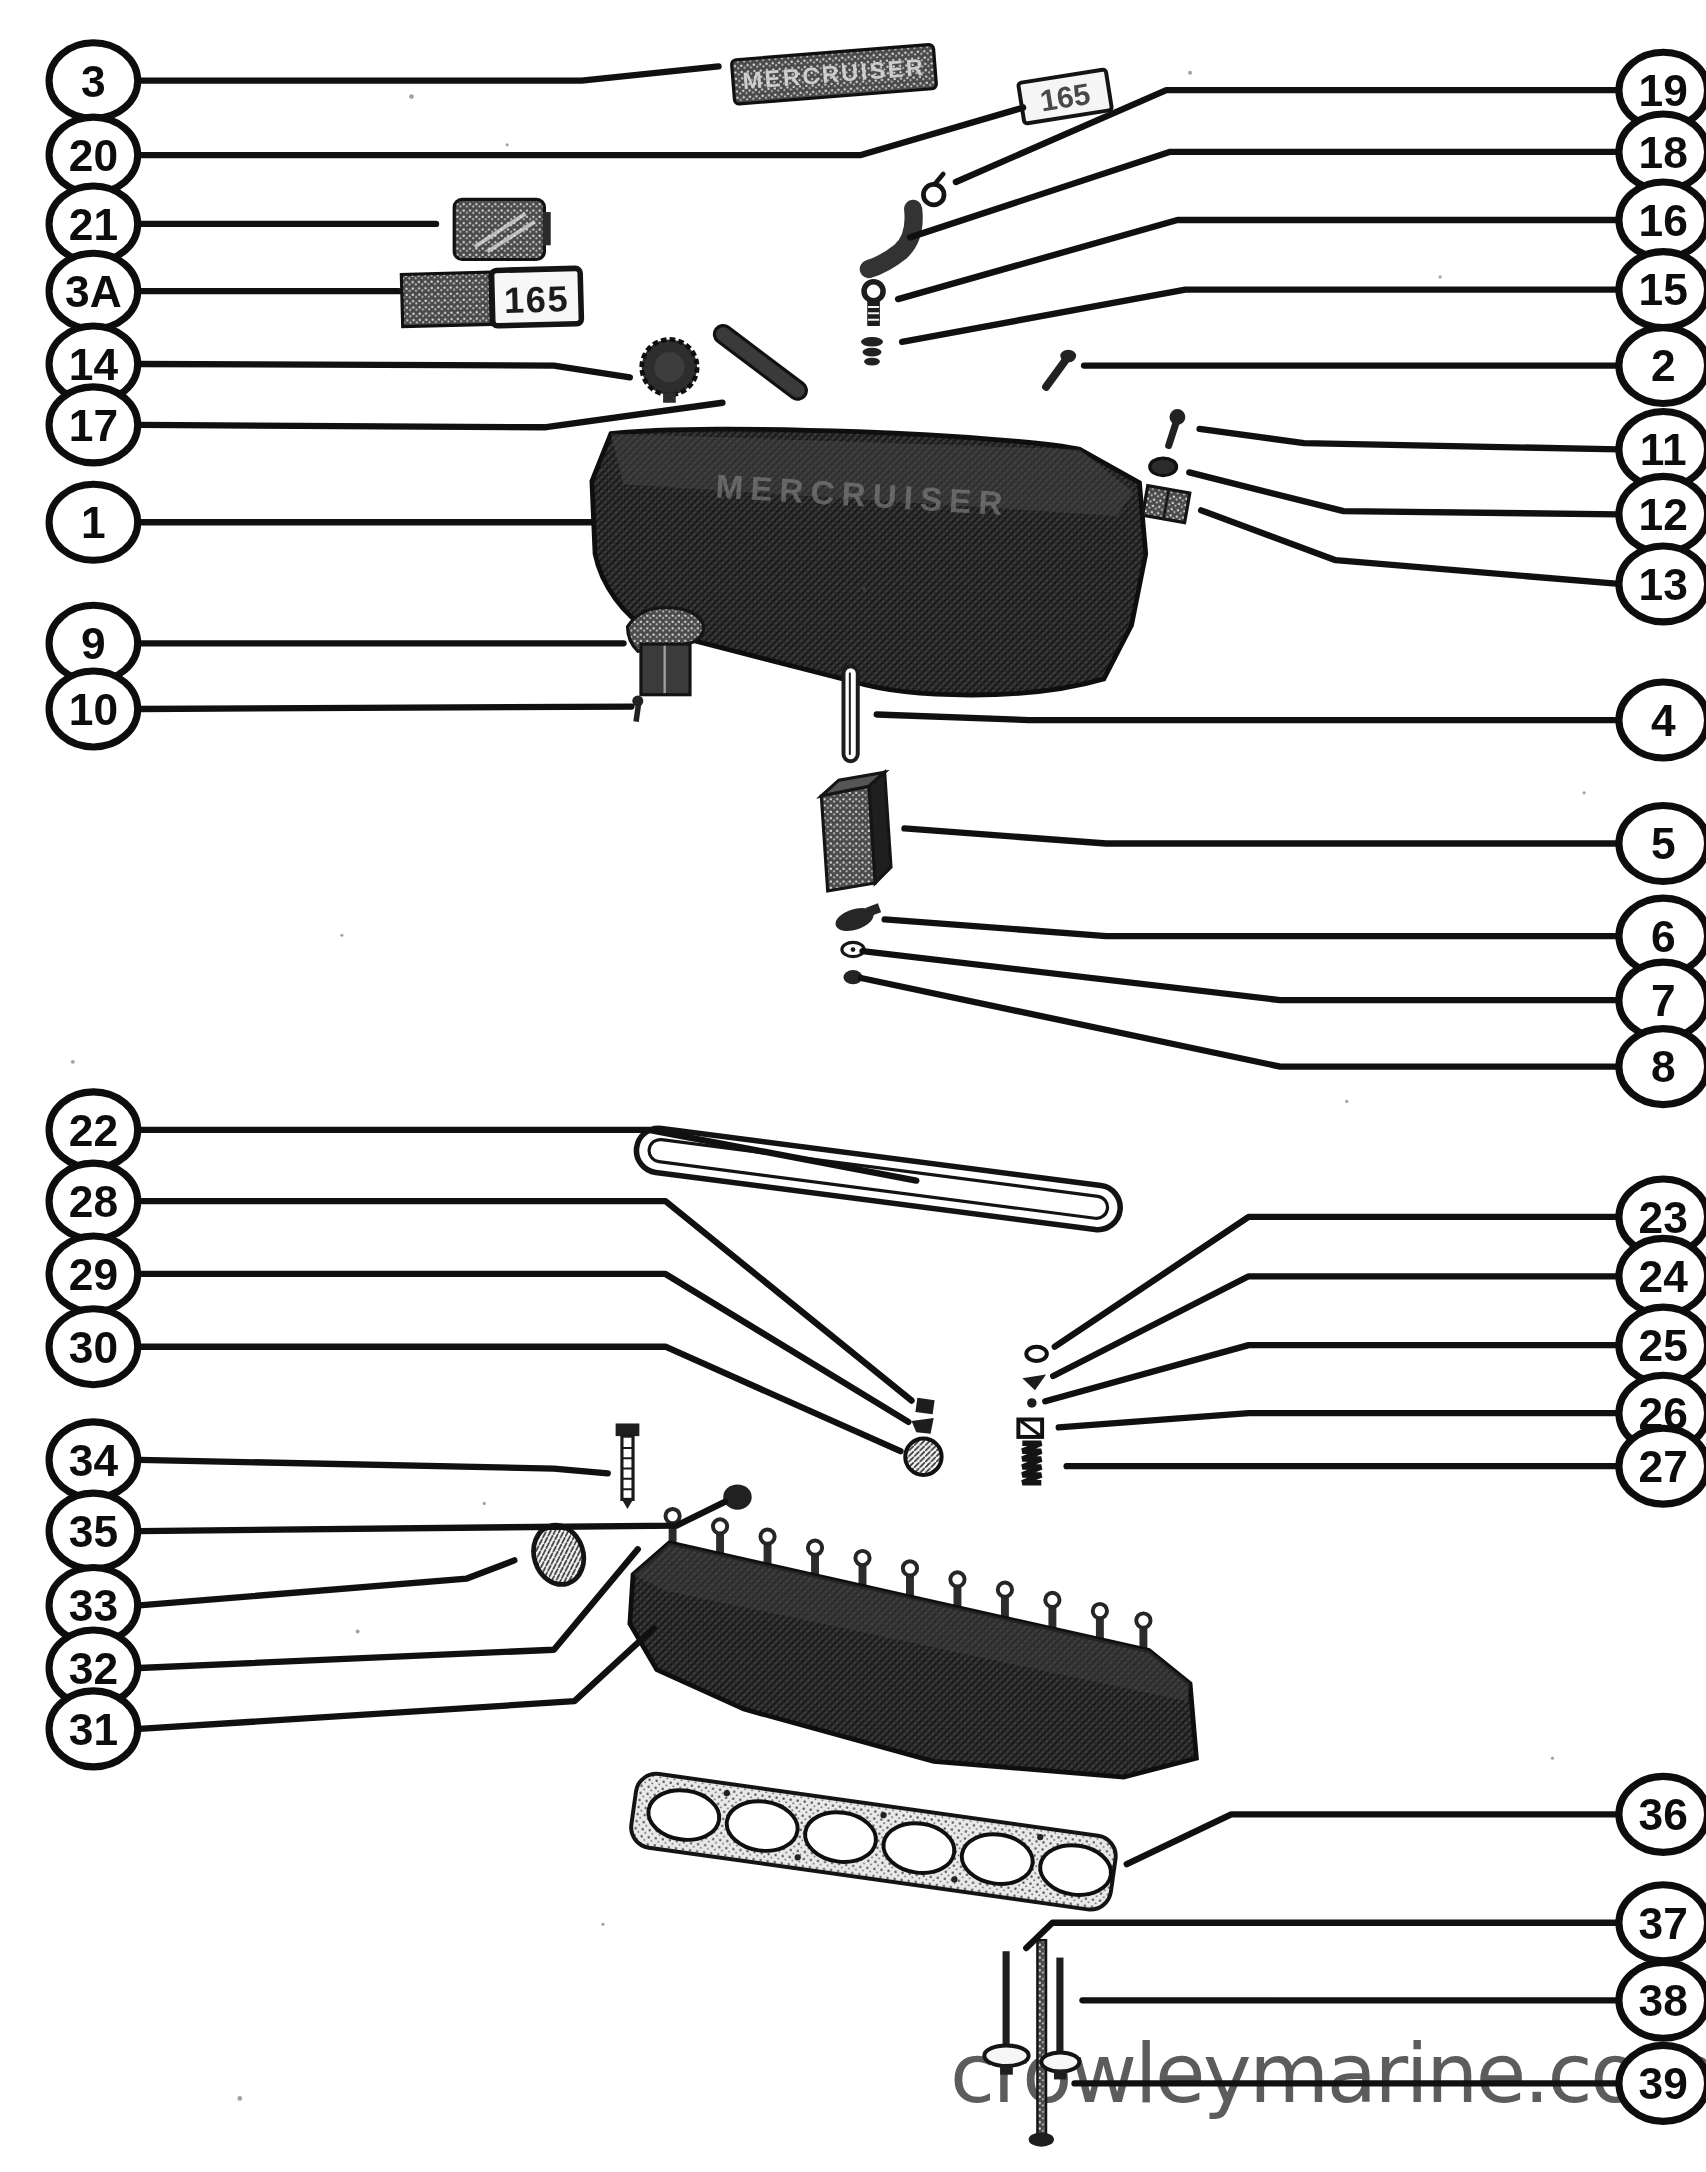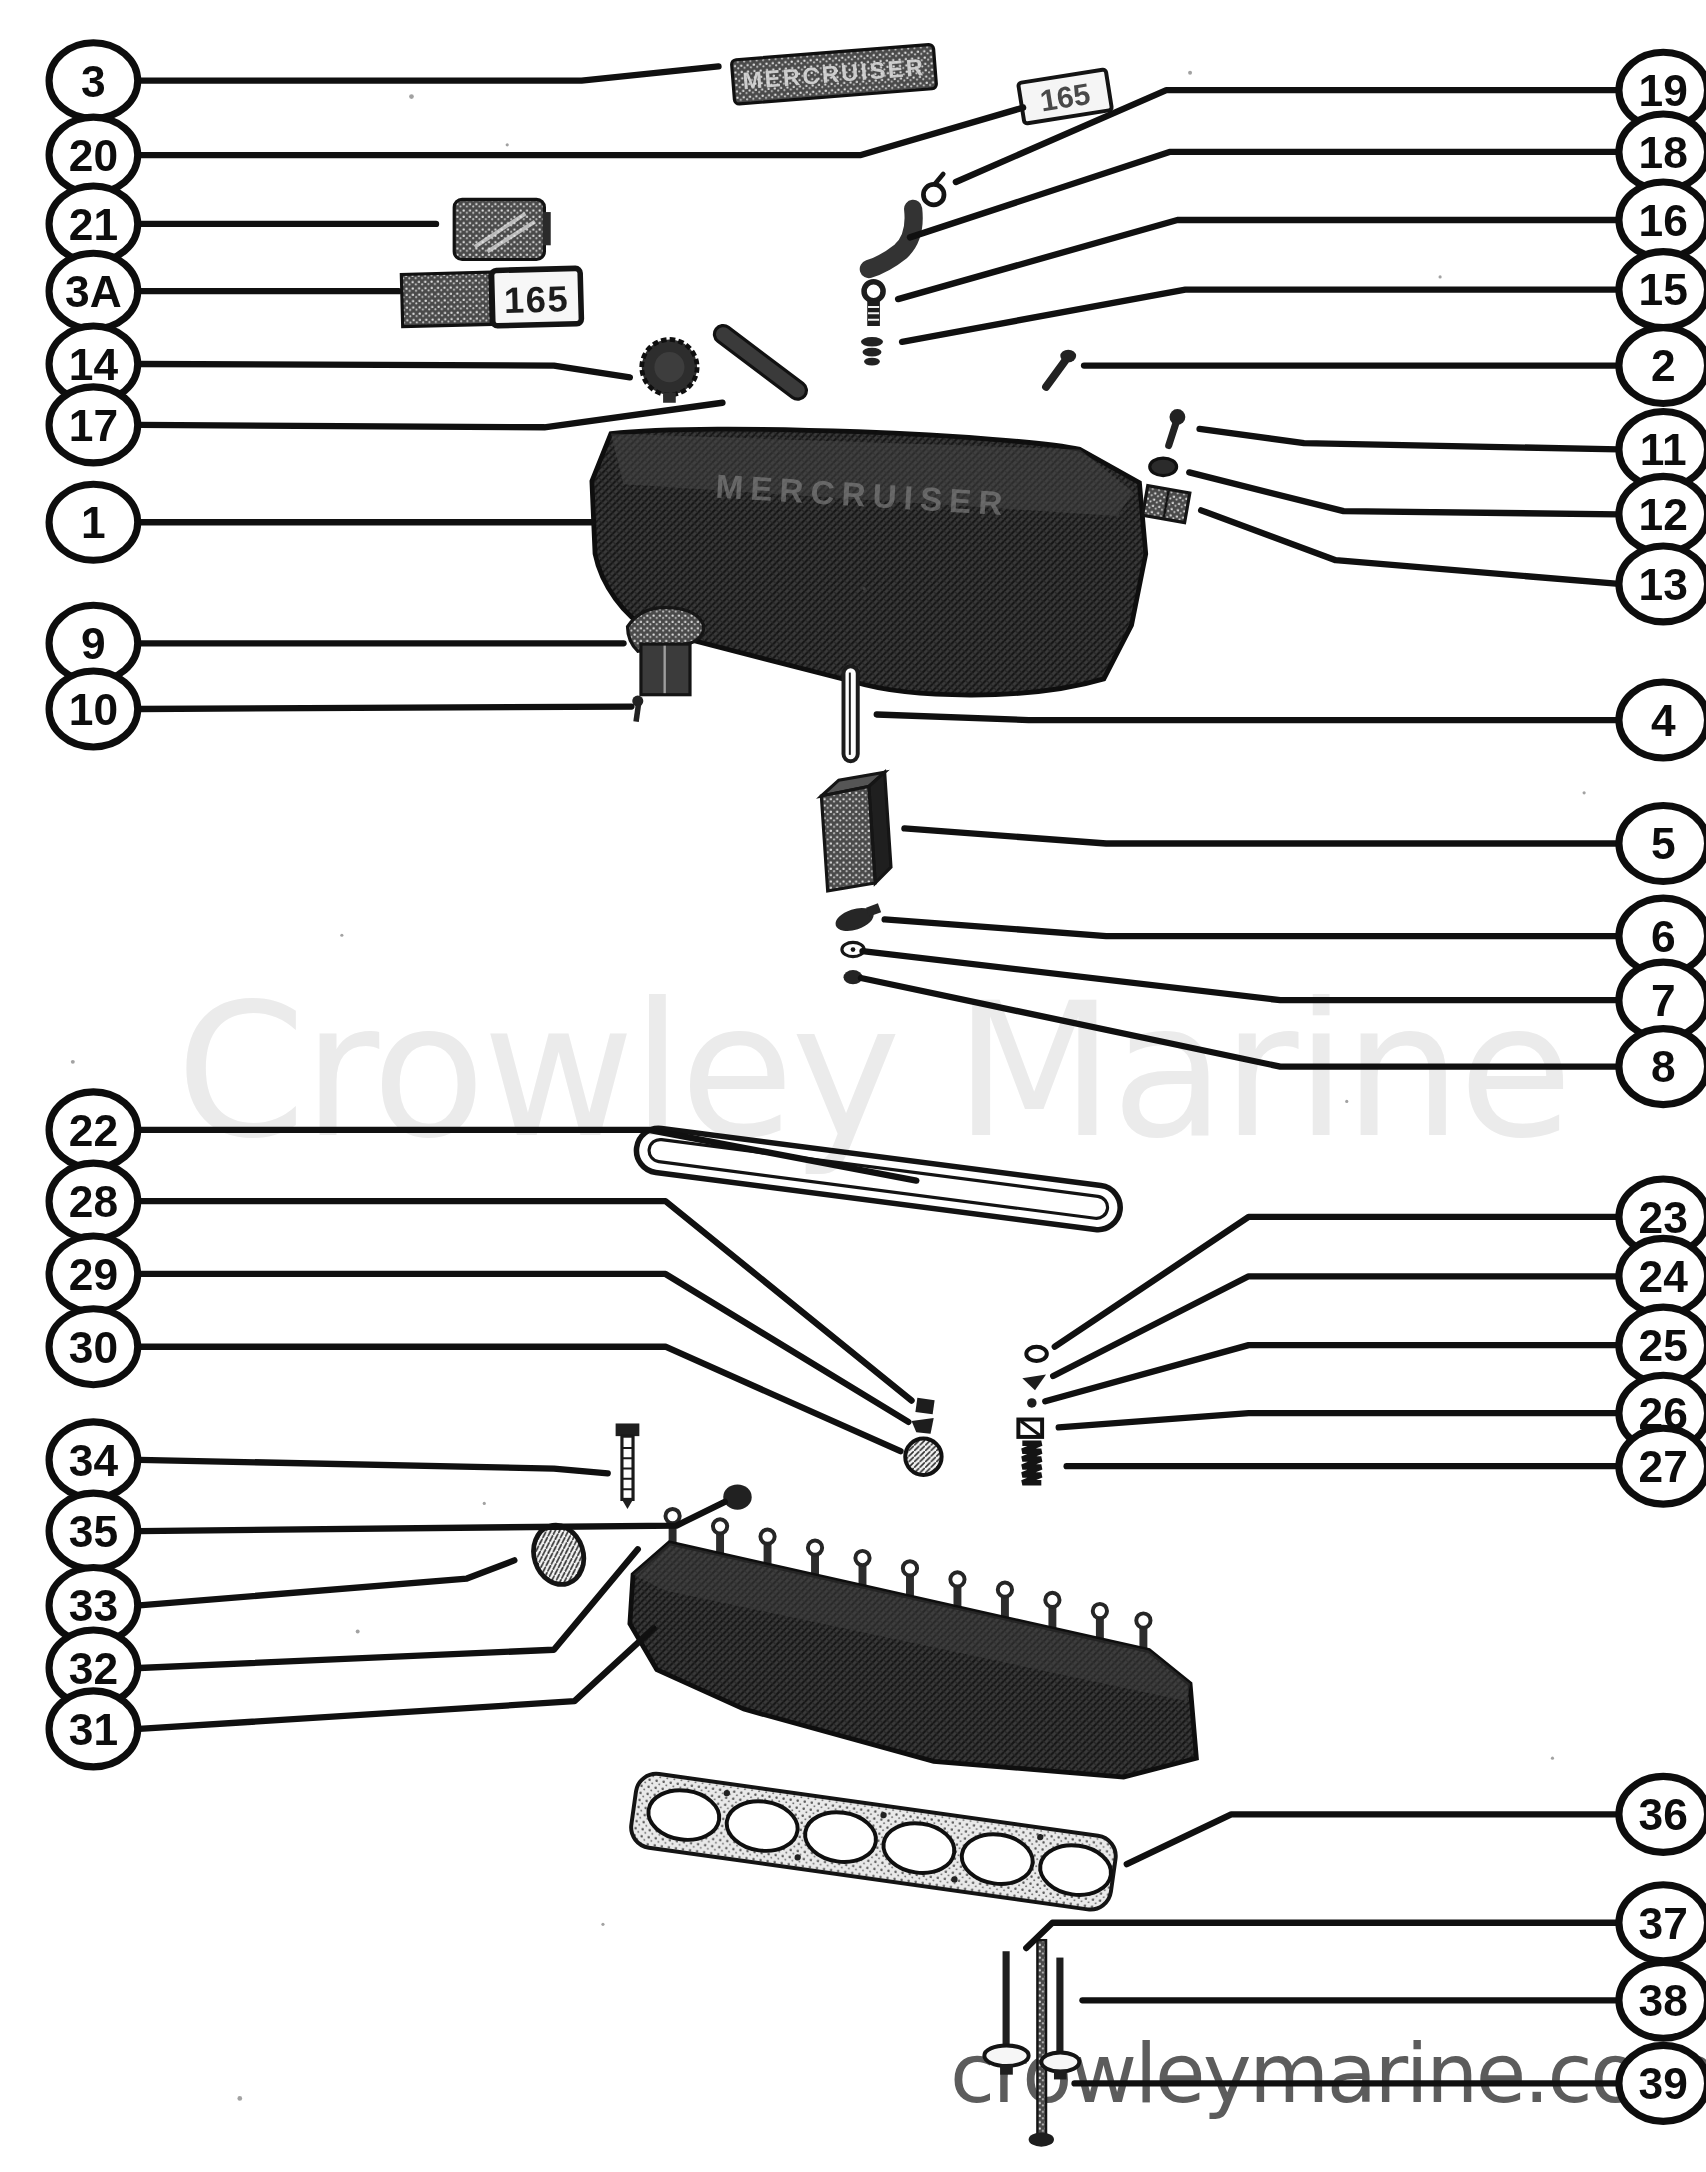--- a/index.html
+++ b/index.html
@@ -36,21 +36,20 @@
     font-weight:bold;font-size:56px;
     fill:#0d0d0d;text-anchor:middle;
   }
   .emboss{font-family:"Liberation Sans",sans-serif;font-weight:bold;}
 </style>
 </head>
 <body>
 
 <div class="stage">
 
-  <div class="watermark" style="color: rgb(235, 235, 235);">Crowley Marine</div>
   <div class="site-url" style="color: rgb(92, 92, 92);">crowleymarine.com</div>
 
   <svg class="diagram" width="1706" height="2172" viewBox="0 0 2156 2745" xmlns="http://www.w3.org/2000/svg">
 
     <defs>
       <pattern id="crosshatch" patternUnits="userSpaceOnUse" width="9" height="9">
         <rect width="9" height="9" fill="#3a3a3a"></rect>
         <path d="M0,9 L9,0" stroke="#151515" stroke-width="2.6"></path>
         <path d="M0,0 L9,9" stroke="#242424" stroke-width="1.6"></path>
       </pattern>

